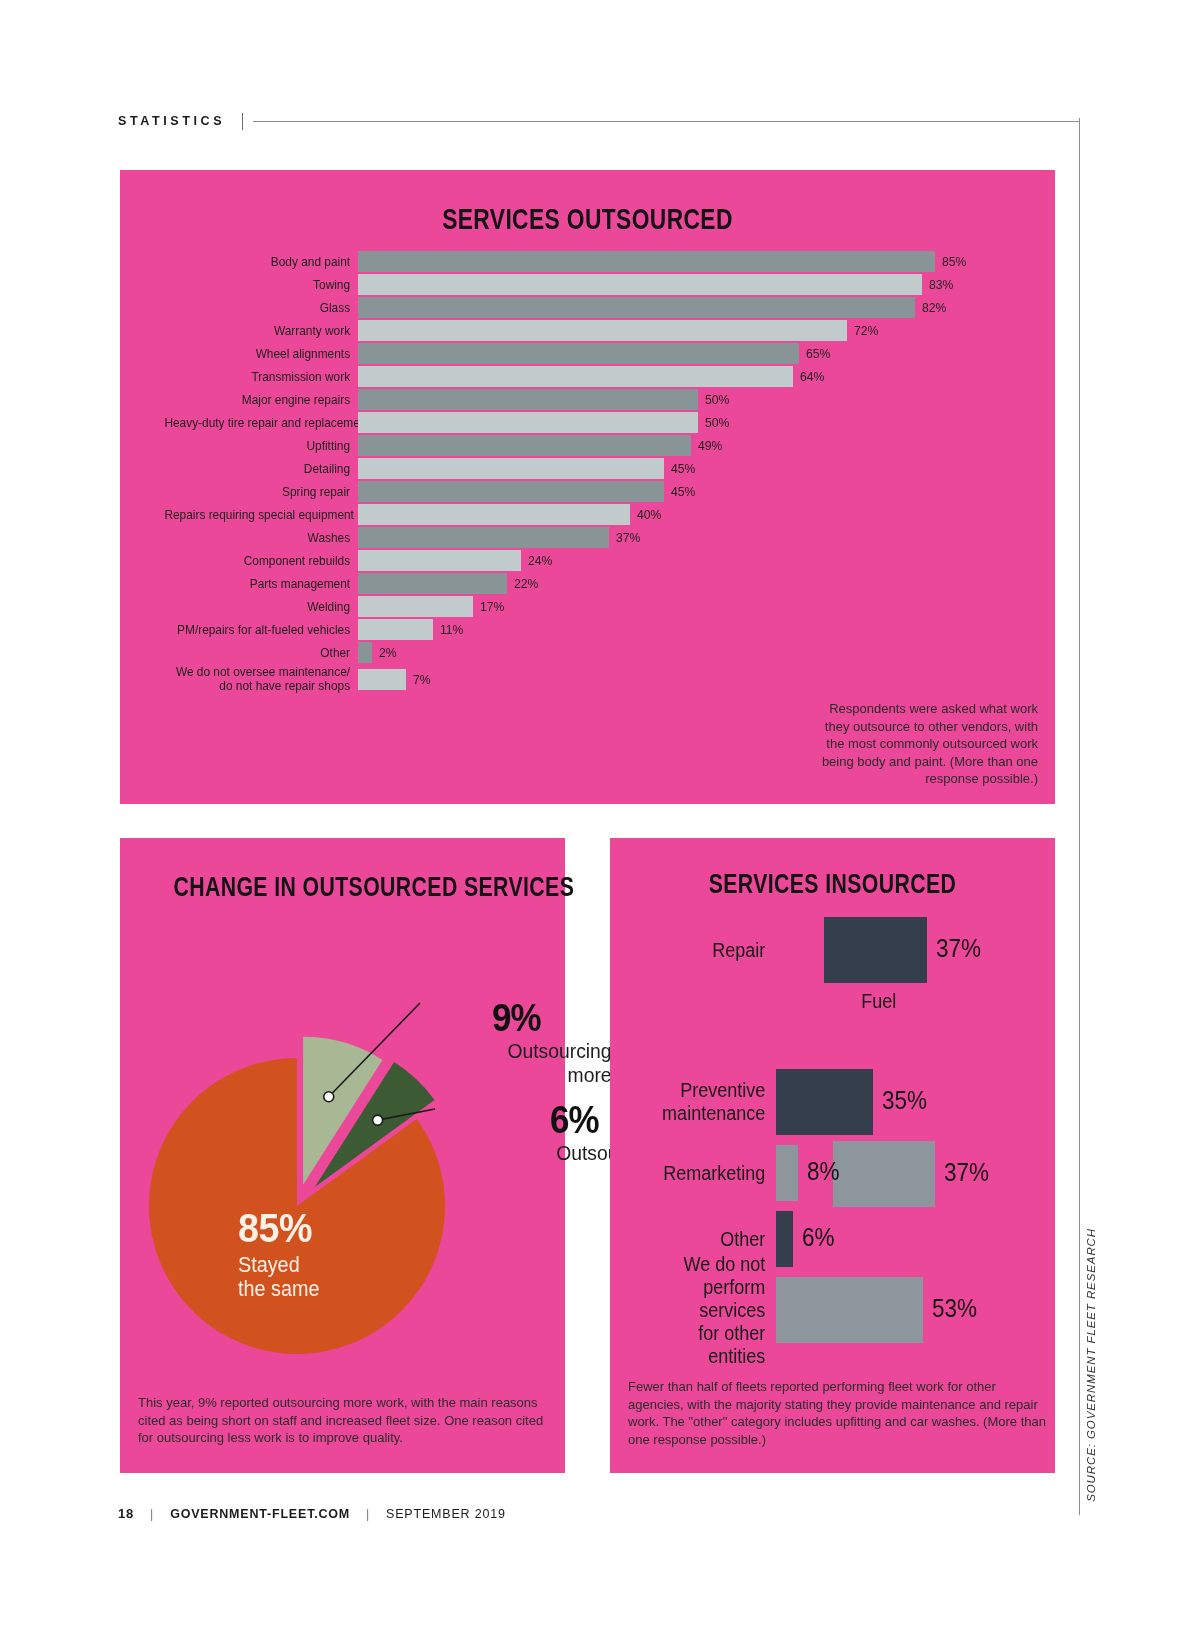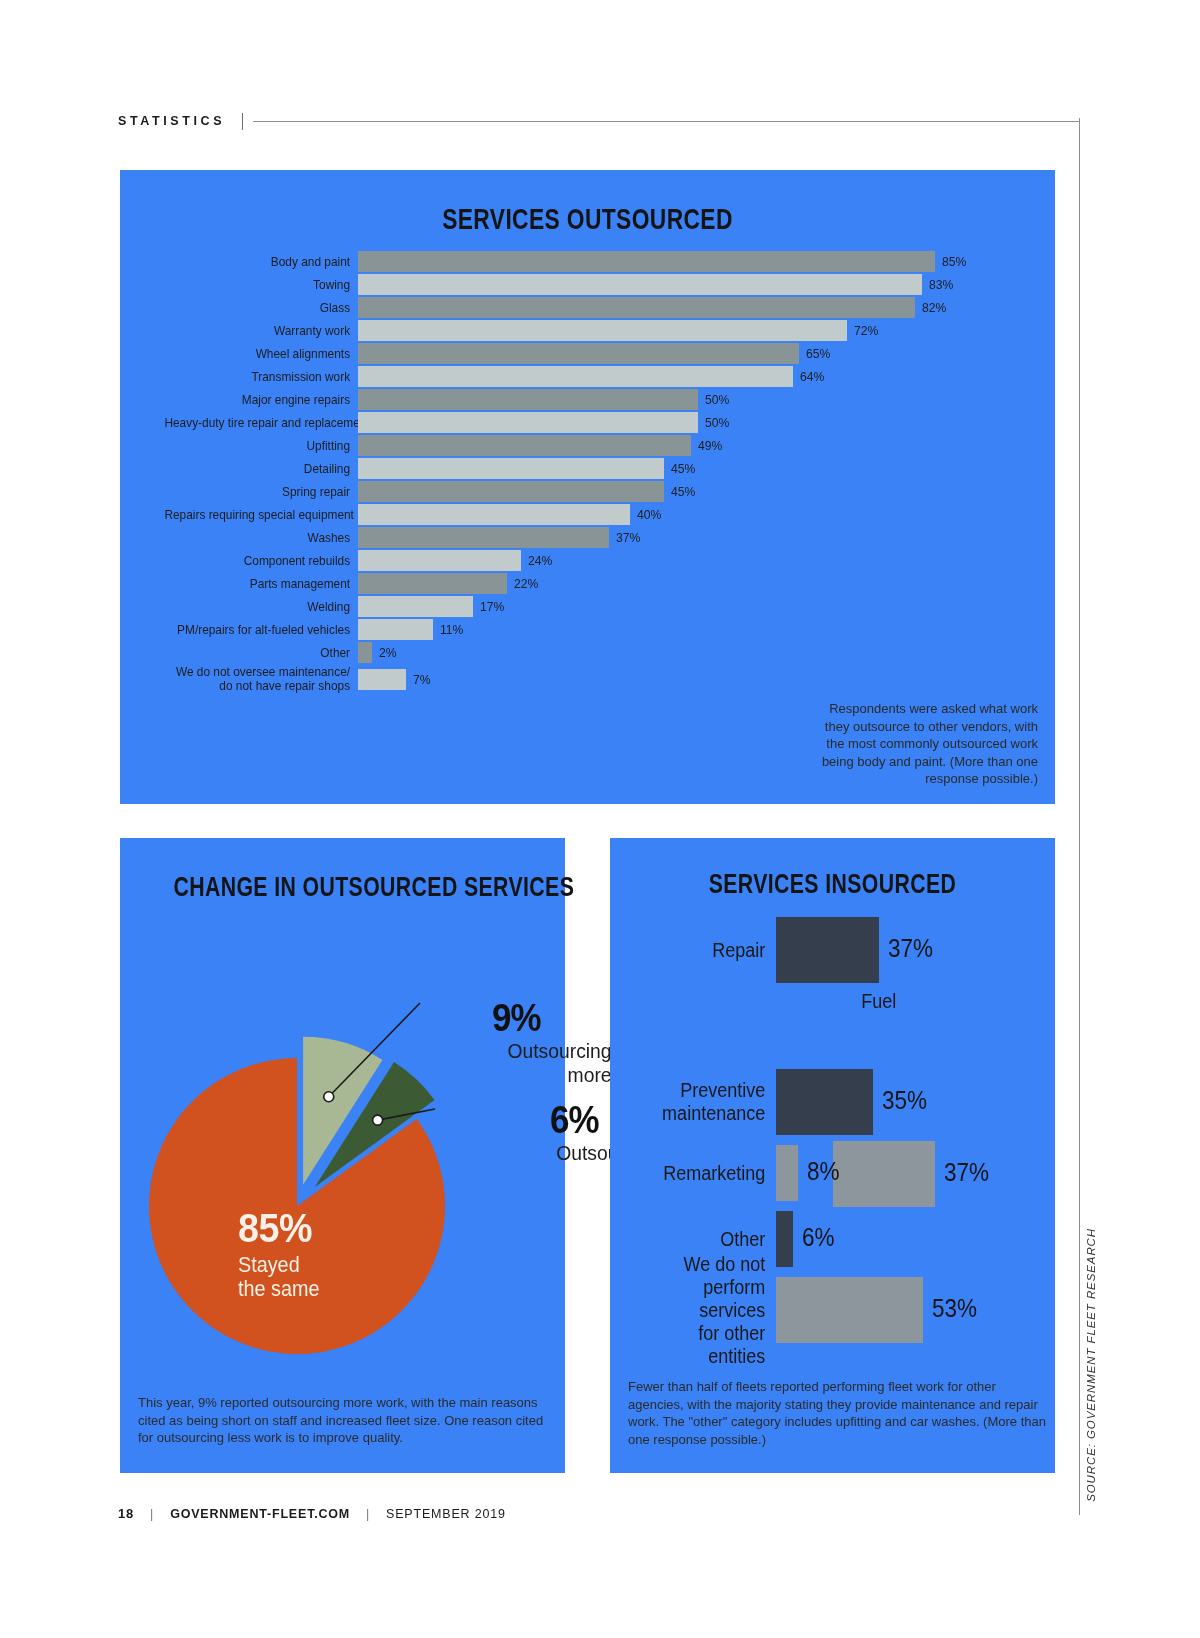--- a/index.html
+++ b/index.html
@@ -46,21 +46,21 @@
   .right-rule {
     position: absolute;
     left: 1079px; top: 118px;
     width: 1px; height: 1397px;
     background: #8d8d8d;
   }
 
   
   .panel {
     position: absolute;
-    background: #3b82f6;
+    background: #ec4899;
   }
   #panel-outsourced { left: 120px; top: 170px; width: 935px; height: 634px; }
   #panel-change    { left: 120px; top: 838px; width: 445px; height: 635px; }
   #panel-insourced { left: 610px; top: 838px; width: 445px; height: 635px; }
 
   .panel-title {
     position: absolute;
     text-align: center;
     font-family: "Liberation Sans", sans-serif;
     font-weight: 700;
@@ -470,21 +470,21 @@
       </div>
     </div>
 
     <div class="caption" id="caption-change">This year, 9% reported outsourcing more work, with the main reasons cited as being short on staff and increased fleet size. One reason cited for outsourcing less work is to improve quality.</div>
   </div>
 
   <div class="panel" id="panel-insourced">
     <div class="panel-title" id="title-insourced">SERVICES INSOURCED</div>
 
     <div class="vbar-rows" id="vbar-rows-insourced">
-        <div class="vbar-row" style="height: 72px;">
+        <div class="vbar-row" style="height: 72px; gap: 48px;">
           <div class="vbar-label">Repair</div>
           <div class="vbar-track">
             <div class="vbar-fill" style="width: 102.86px; height: 66px; top: 3px; background: rgb(52, 62, 76);"></div>
             <div class="vbar-val" style="left: 111.86px; top: 20px;">37%</div>
           </div>
         </div>
         <div class="vbar-row" style="height: 72px; flex-direction: column;">
           <div class="vbar-label">Fuel</div>
           <div class="vbar-track">
             <div class="vbar-fill" style="width: 102.86px; height: 66px; top: 3px; background: rgb(141, 149, 157);"></div>

